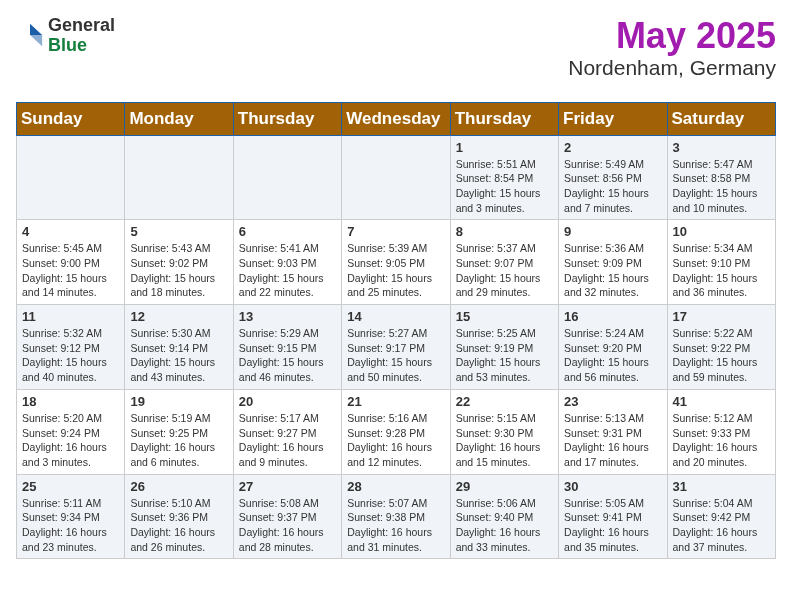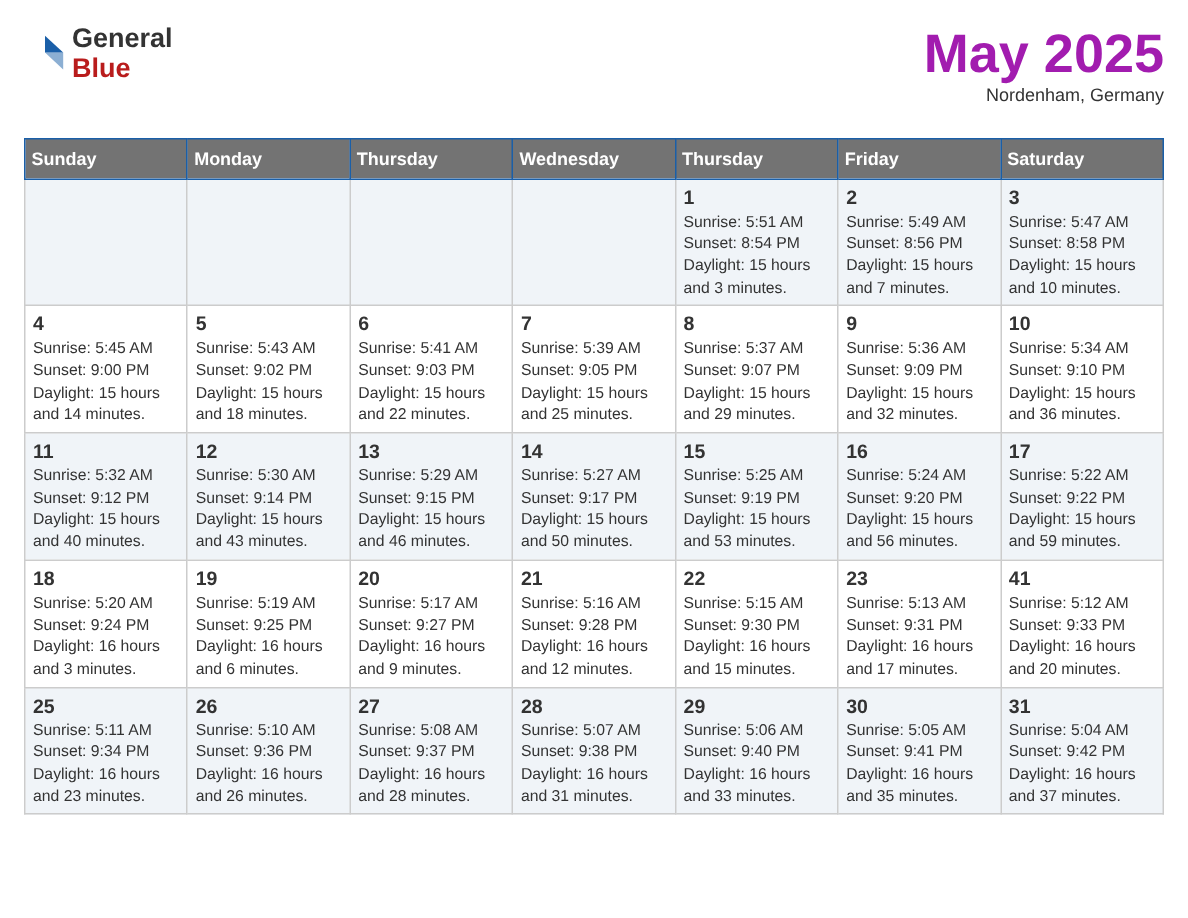--- a/index.html
+++ b/index.html
@@ -26,51 +26,51 @@
       line-height: 1.1;
     }
     .logo-general {
       font-size: 18px;
       font-weight: bold;
       color: #333;
     }
     .logo-blue {
       font-size: 18px;
       font-weight: bold;
-      color: #b91c1c;
+      color: #15803d;
     }
     .logo-icon {
       width: 28px;
       height: 28px;
       margin-right: 4px;
     }
     .title-block {
       text-align: right;
     }
     .month-title {
       font-size: 36px;
       font-weight: bold;
       color: #a21caf;
       line-height: 1.1;
     }
     .location {
-      font-size: 12px;
+      font-size: 21px;
       color: #333;
     }
     table {
       width: 100%;
       border-collapse: collapse;
       font-size: 11px;
     }
     thead tr th {
-      background-color: #737373;
+      background-color: #a16207;
       color: #fff;
       padding: 6px 4px;
       text-align: left;
-      font-size: 12px;
+      font-size: 17px;
       font-weight: bold;
       border: 1px solid #1a5fa8;
     }
     tbody tr td {
       border: 1px solid #ccc;
       vertical-align: top;
       padding: 4px 5px;
       width: 14.28%;
       height: 80px;
     }

